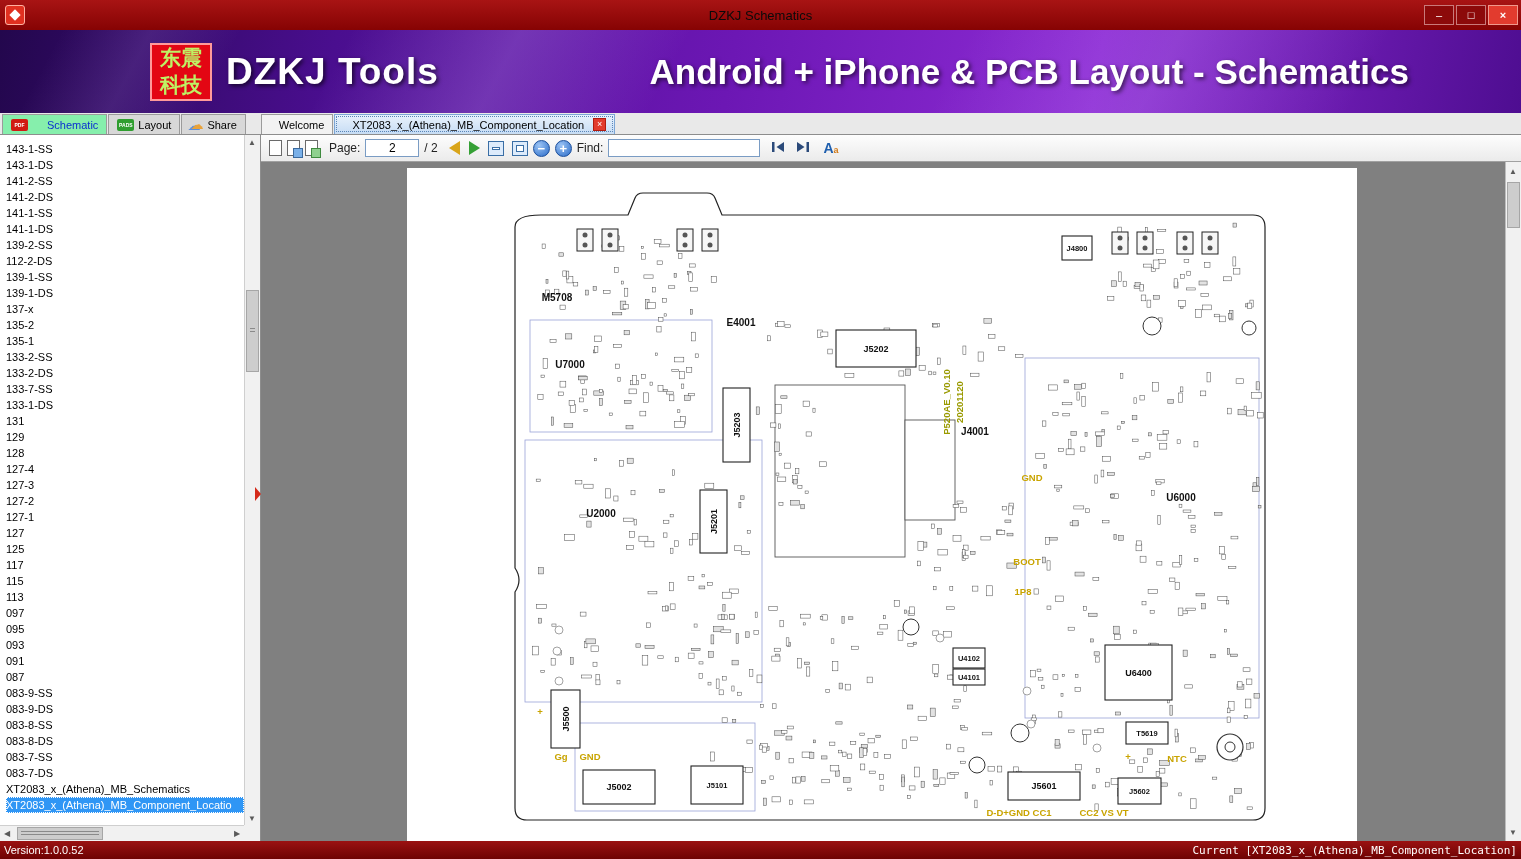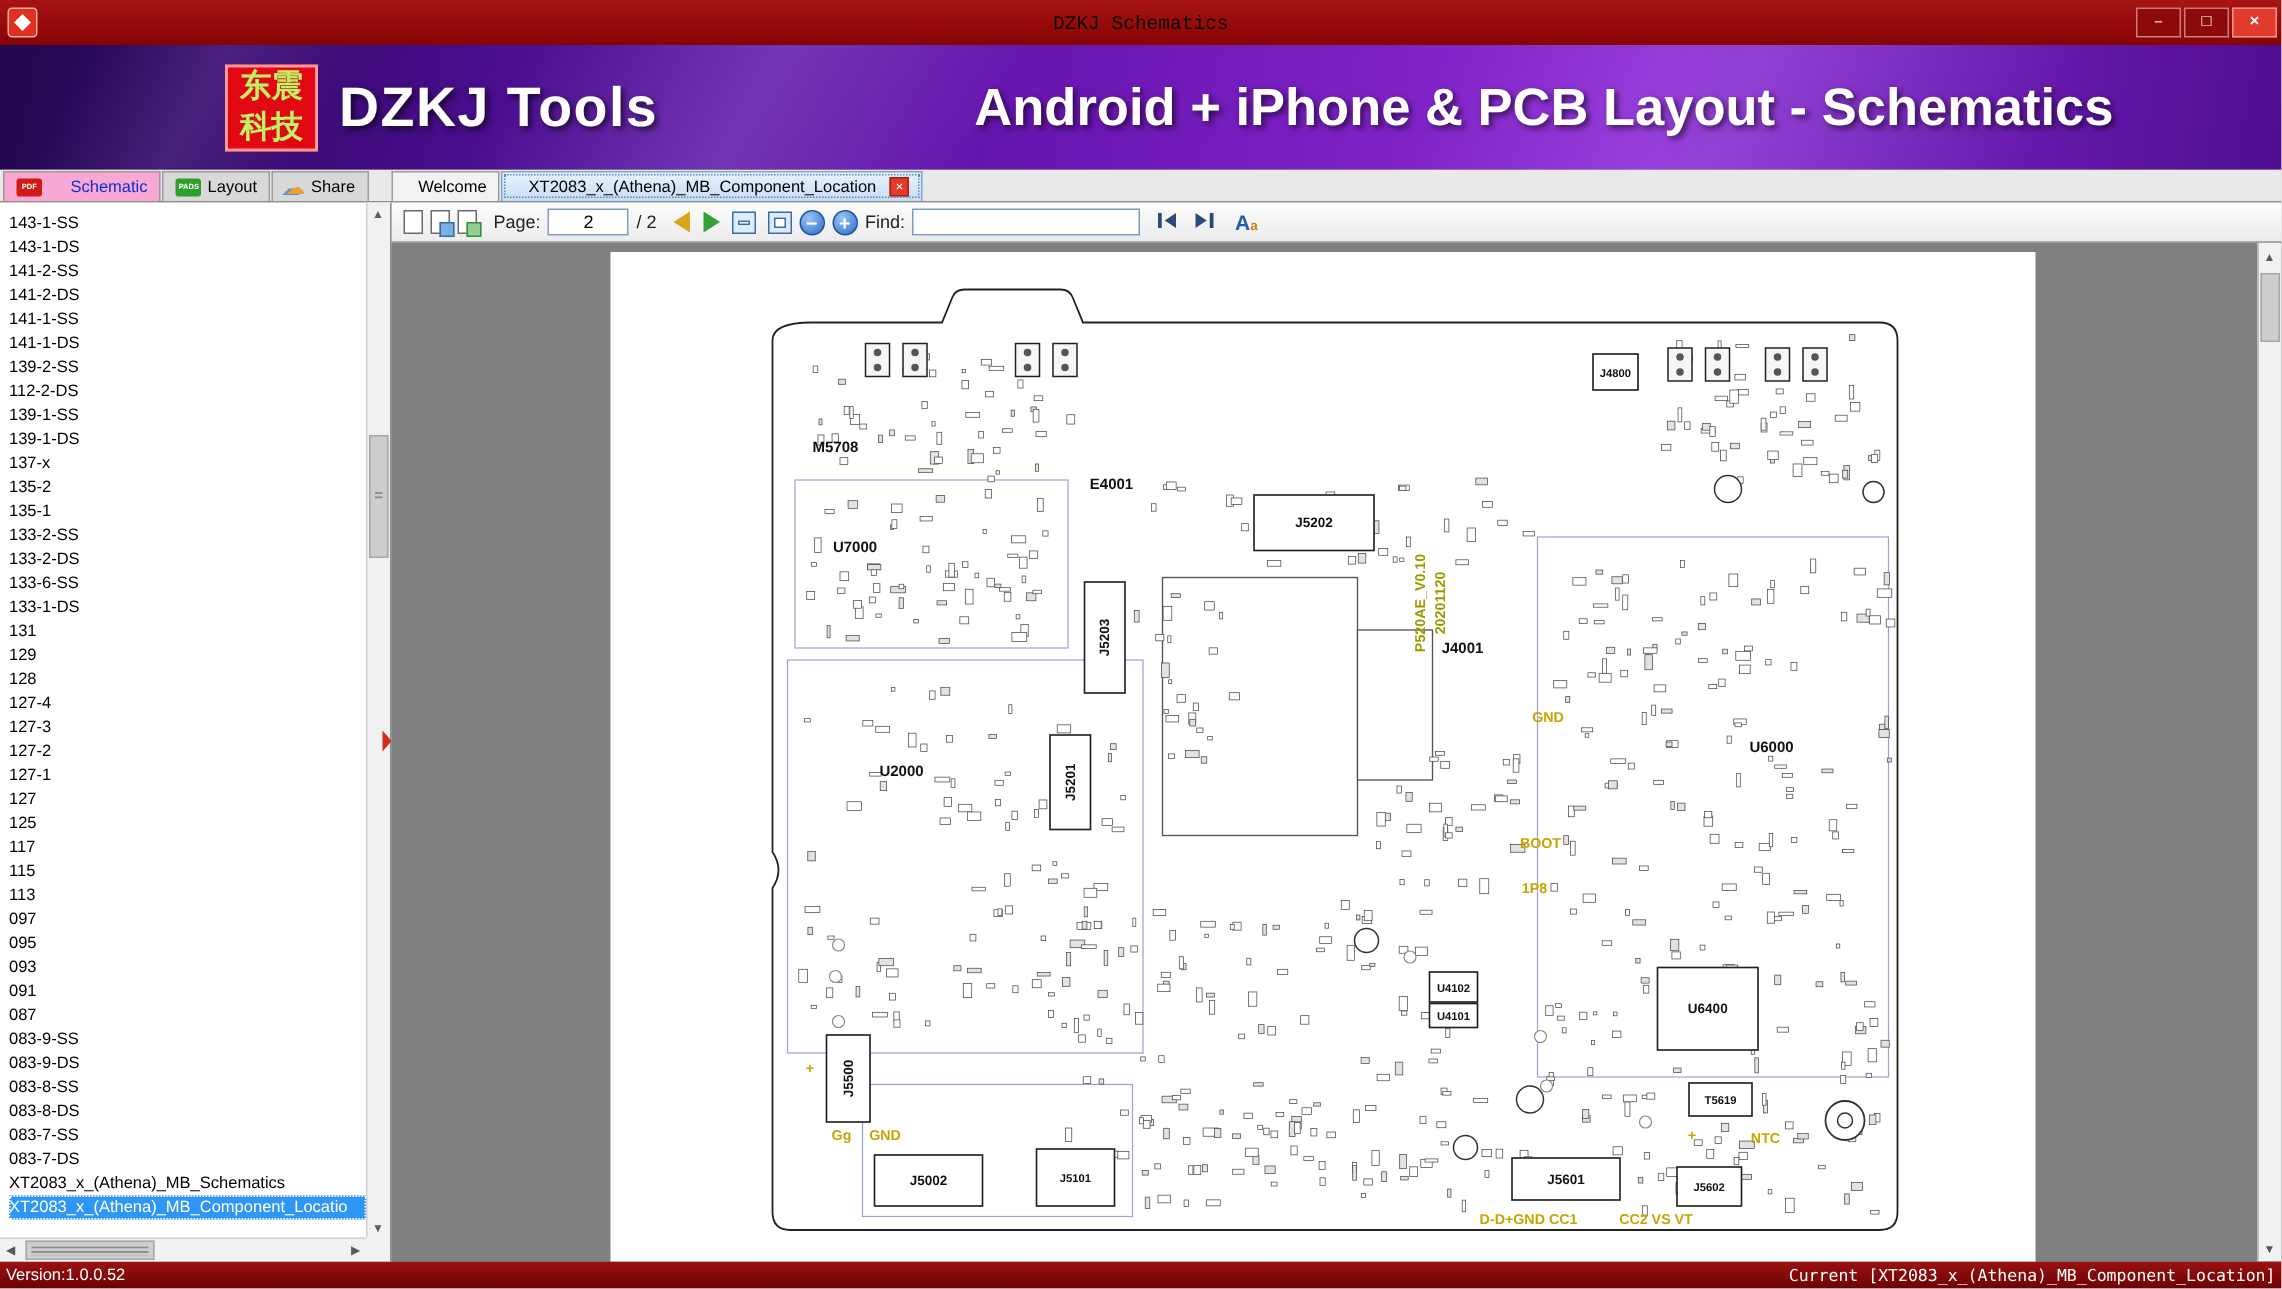--- a/index.html
+++ b/index.html
@@ -1,40 +1,40 @@
 <!DOCTYPE html>
 <html><head>
 <meta charset="utf-8">
 <style>
   * { box-sizing: border-box; margin: 0; padding: 0; }
   html,body { width:1521px; height:859px; overflow:hidden; font-family:"Liberation Sans",sans-serif; }
   #app { width:1521px; height:859px; display:flex; flex-direction:column; background:#808080; }
 
   
-  .titlebar { height:30px; flex:none; background:linear-gradient(#a81414,#860303); display:flex; align-items:center; position:relative;font-family:Liberation Mono, monospace; }
+  .titlebar { height:30px; flex:none; background:linear-gradient(#a81414,#860303); display:flex; align-items:center; position:relative; }
   .appicon { width:20px; height:20px; margin-left:5px; background:#e03020; border:1px solid #ffb0a0; border-radius:3px; position:relative; }
   .appicon::after { content:""; position:absolute; inset:5px; background:#fff; transform:rotate(45deg); }
   .wintitle { position:absolute; left:0; right:0; text-align:center; font-size:13px; color:#0a0a0a; }
   .winbtns { margin-left:auto; display:flex; gap:2px; margin-right:3px; z-index:2; }
   .winbtn { width:30px; height:20px; display:flex; align-items:center; justify-content:center; color:#fff; font-size:11px; background:#8c0a0a; border:1px solid #c97a7a; cursor:default; }
   .winbtn.close { background:#e23b2e; border-color:#f0988c; font-weight:bold; }
 
   
   .banner { height:83px; flex:none; position:relative; overflow:hidden;
     background:linear-gradient(100deg,#23074d 0%,#4a0e8f 22%,#6c17b4 48%,#8d2bd4 72%,#4e0d91 100%); display:flex; align-items:center; }
   .banner .streak { position:absolute; top:-10px; bottom:-10px; width:340px; transform:skewX(-28deg); background:linear-gradient(90deg,transparent,rgba(210,180,255,.22),transparent); }
   .banner .s1 { left:330px; } .banner .s2 { left:950px; width:420px; opacity:.8; } .banner .s3 { left:40px; width:180px; opacity:.6; }
   .logo { width:62px; height:58px; margin-left:150px; background:#e30613; border:2px solid #ff9a9a; color:#bef264; font-weight:bold; font-size:21px; line-height:1.25; display:flex; flex-direction:column; align-items:center; justify-content:center; z-index:1; }
   .brand { color:#fff; font-size:37px; font-weight:bold; letter-spacing:1px; margin-left:14px; text-shadow:2px 2px 4px rgba(0,0,0,.65); z-index:1; }
   .tagline { position:absolute; right:112px; color:#fff; font-size:35px; font-weight:bold; text-shadow:2px 2px 4px rgba(0,0,0,.6); z-index:1; }
 
   
   .tabbar { height:22px; flex:none; background:#e9e9e9; border-bottom:1px solid #8d8d8d; display:flex; align-items:flex-end; padding-left:2px; }
   .tab { height:20px; display:flex; align-items:center; gap:4px; padding:0 8px; font-size:11px; background:#d8d8d8; border:1px solid #9b9b9b; border-bottom:none; margin-right:1px; white-space:nowrap; cursor:default; }
-  .tab.active-main { background:#f9a8d4; color:#0a2fd0;gap:19px; }
+  .tab.active-main { background:#86efac; color:#0a2fd0;gap:19px; }
   .tab.doc { background:#f2f2f2;padding-left:17px; }
   .tab.doc.active { background:linear-gradient(#e9f2fc,#c6dcf4); border-color:#7ca6d6; outline:1px dotted #5a86b8; outline-offset:-3px; color:#000; }
   .tab .mini-ic { width:17px; height:12px; border-radius:2px; color:#fff; font-size:5px; font-weight:bold; display:flex; align-items:center; justify-content:center; letter-spacing:0; }
   .pdf-ic { background:#d11a12; }
   .pads-ic { background:#2f9e2f; }
   .cloud-ic { font-size:13px; color:#e8a23a; text-shadow:-3px 1px 0 rgba(70,130,220,.85); line-height:10px; }
   .tab-close { width:13px; height:13px; background:#e23b2e; border:1px solid #b01b10; color:#fff; font-size:9px; line-height:11px; text-align:center; margin-left:5px; }
   .doc-gap { width:14px; }
 
   
@@ -148,21 +148,21 @@
           <div class="sbitem">141-1-DS</div>
           <div class="sbitem">139-2-SS</div>
           <div class="sbitem">112-2-DS</div>
           <div class="sbitem">139-1-SS</div>
           <div class="sbitem">139-1-DS</div>
           <div class="sbitem">137-x</div>
           <div class="sbitem">135-2</div>
           <div class="sbitem">135-1</div>
           <div class="sbitem">133-2-SS</div>
           <div class="sbitem">133-2-DS</div>
-          <div class="sbitem">133-6-SS</div>
+          <div class="sbitem">133-7-SS</div>
           <div class="sbitem">133-1-DS</div>
           <div class="sbitem">131</div>
           <div class="sbitem">129</div>
           <div class="sbitem">128</div>
           <div class="sbitem">127-4</div>
           <div class="sbitem">127-3</div>
           <div class="sbitem">127-2</div>
           <div class="sbitem">127-1</div>
           <div class="sbitem">127</div>
           <div class="sbitem">125</div>

